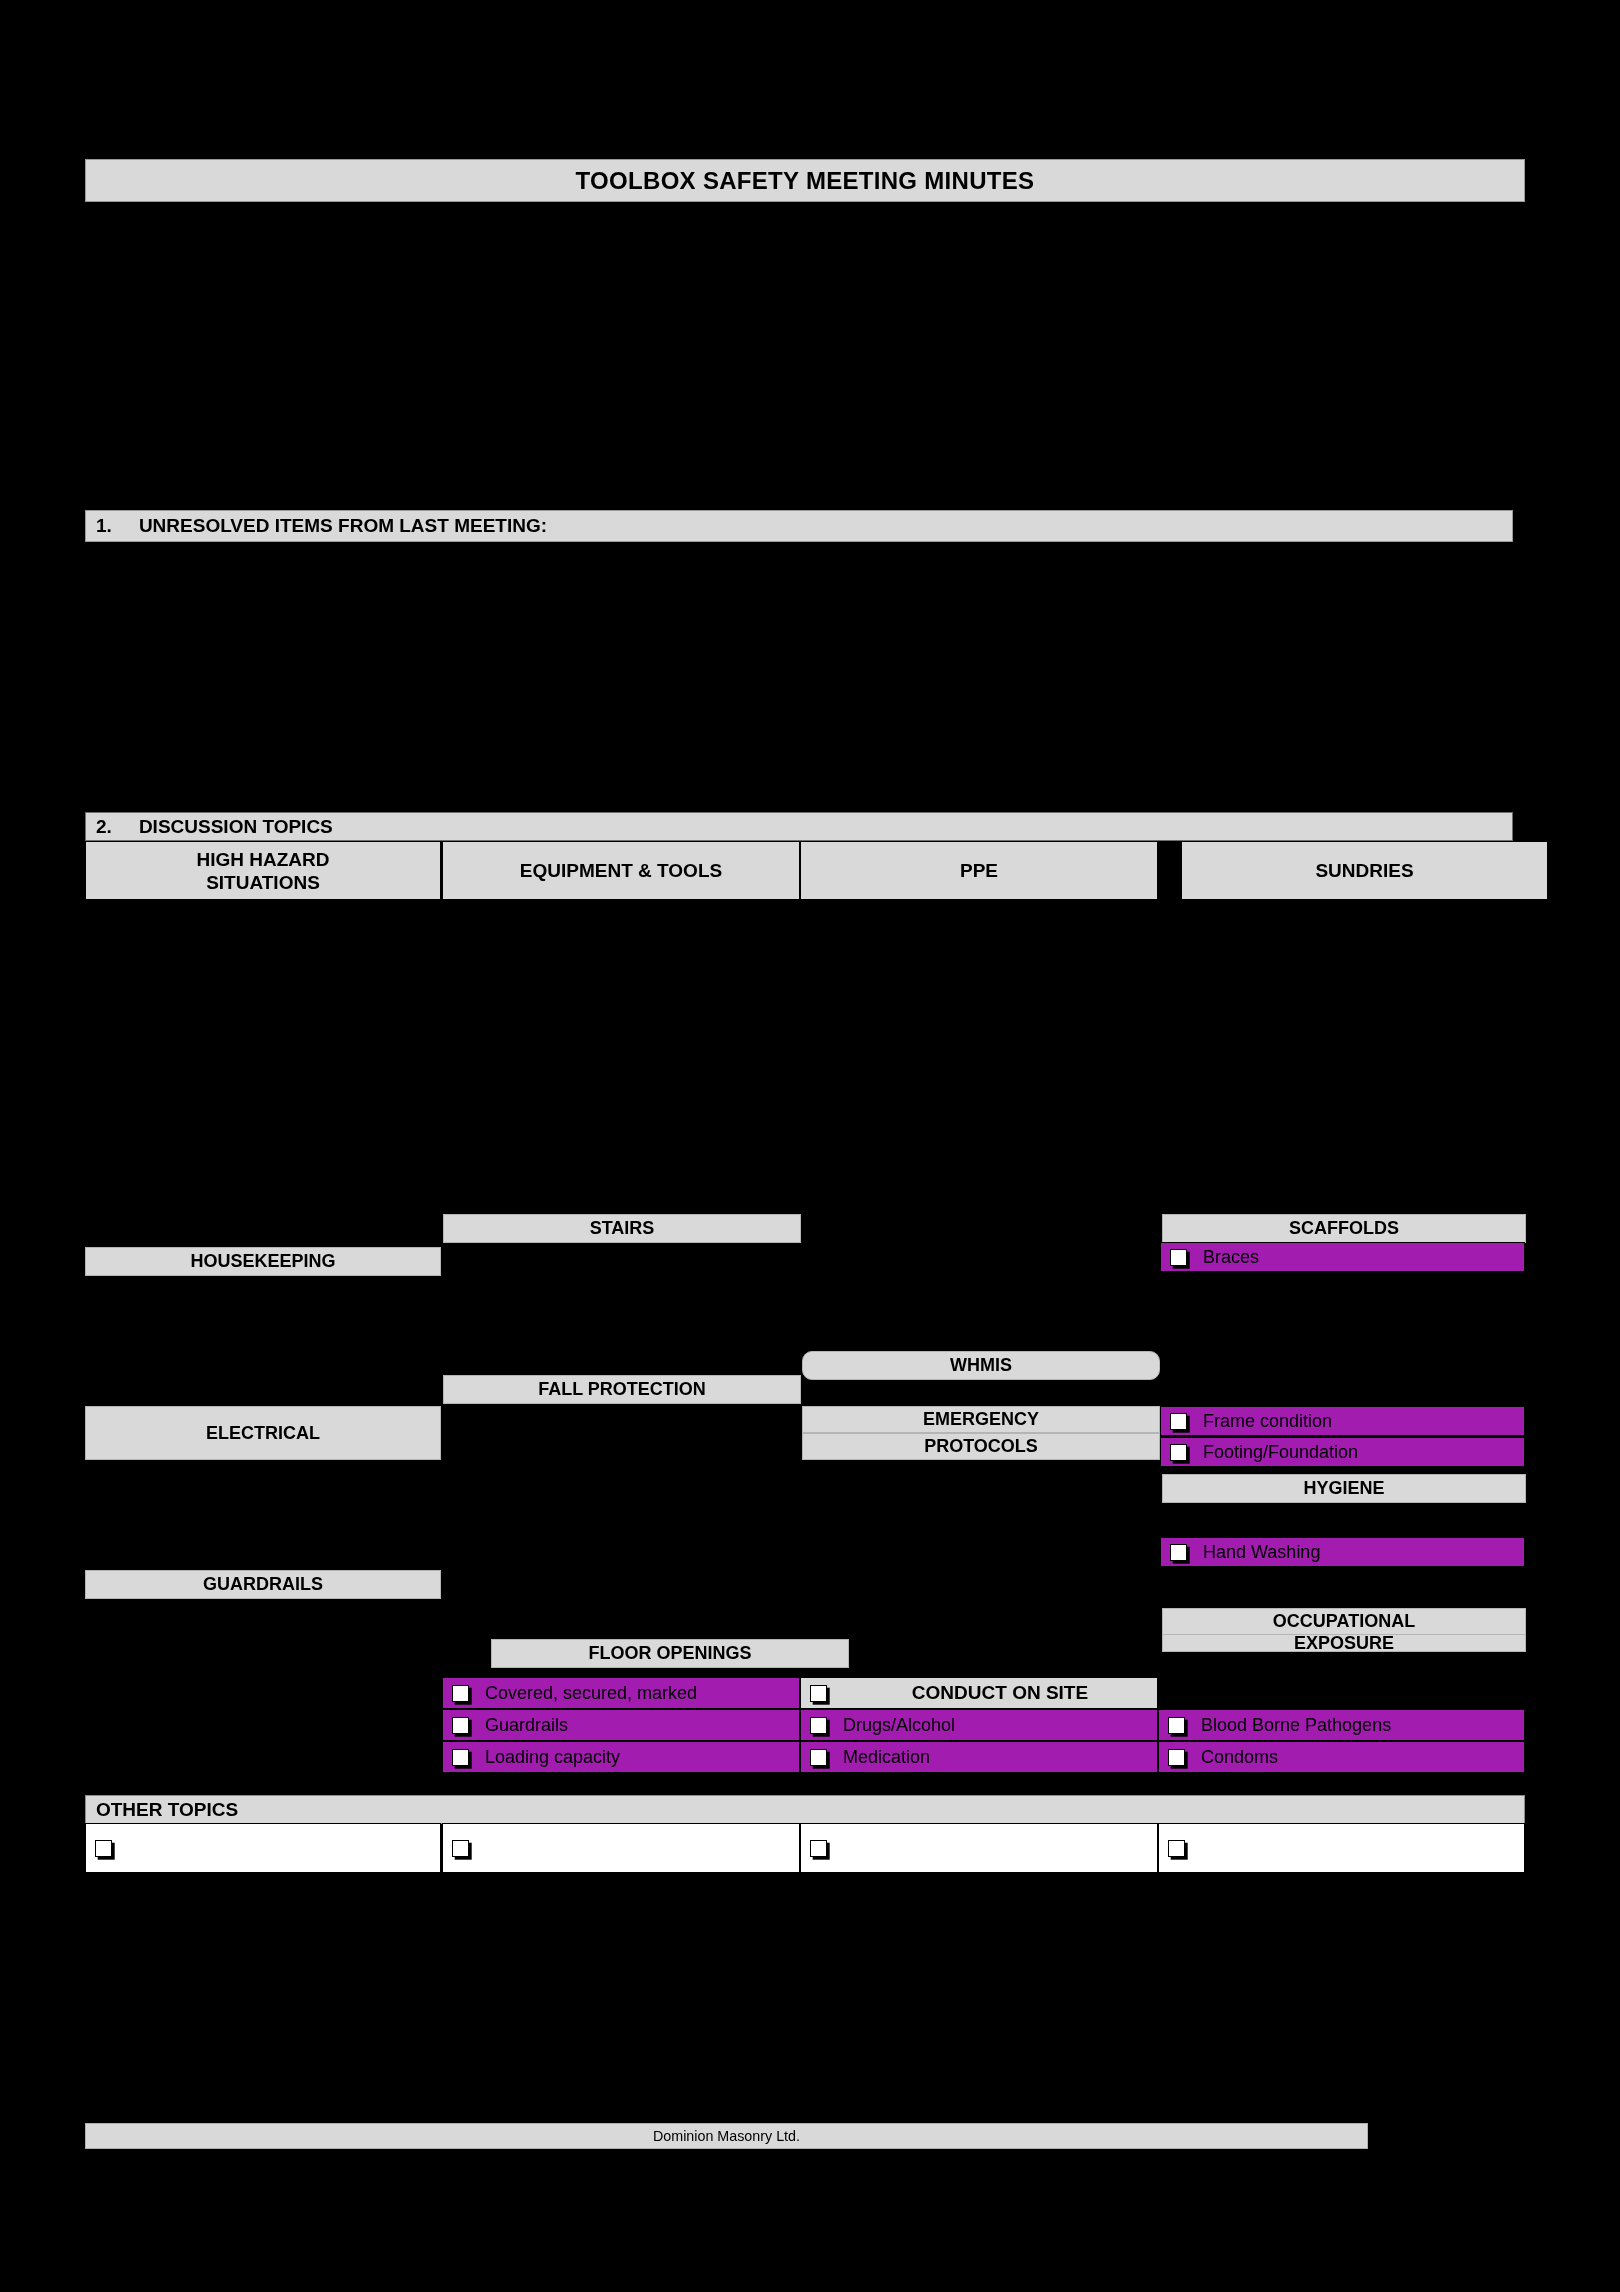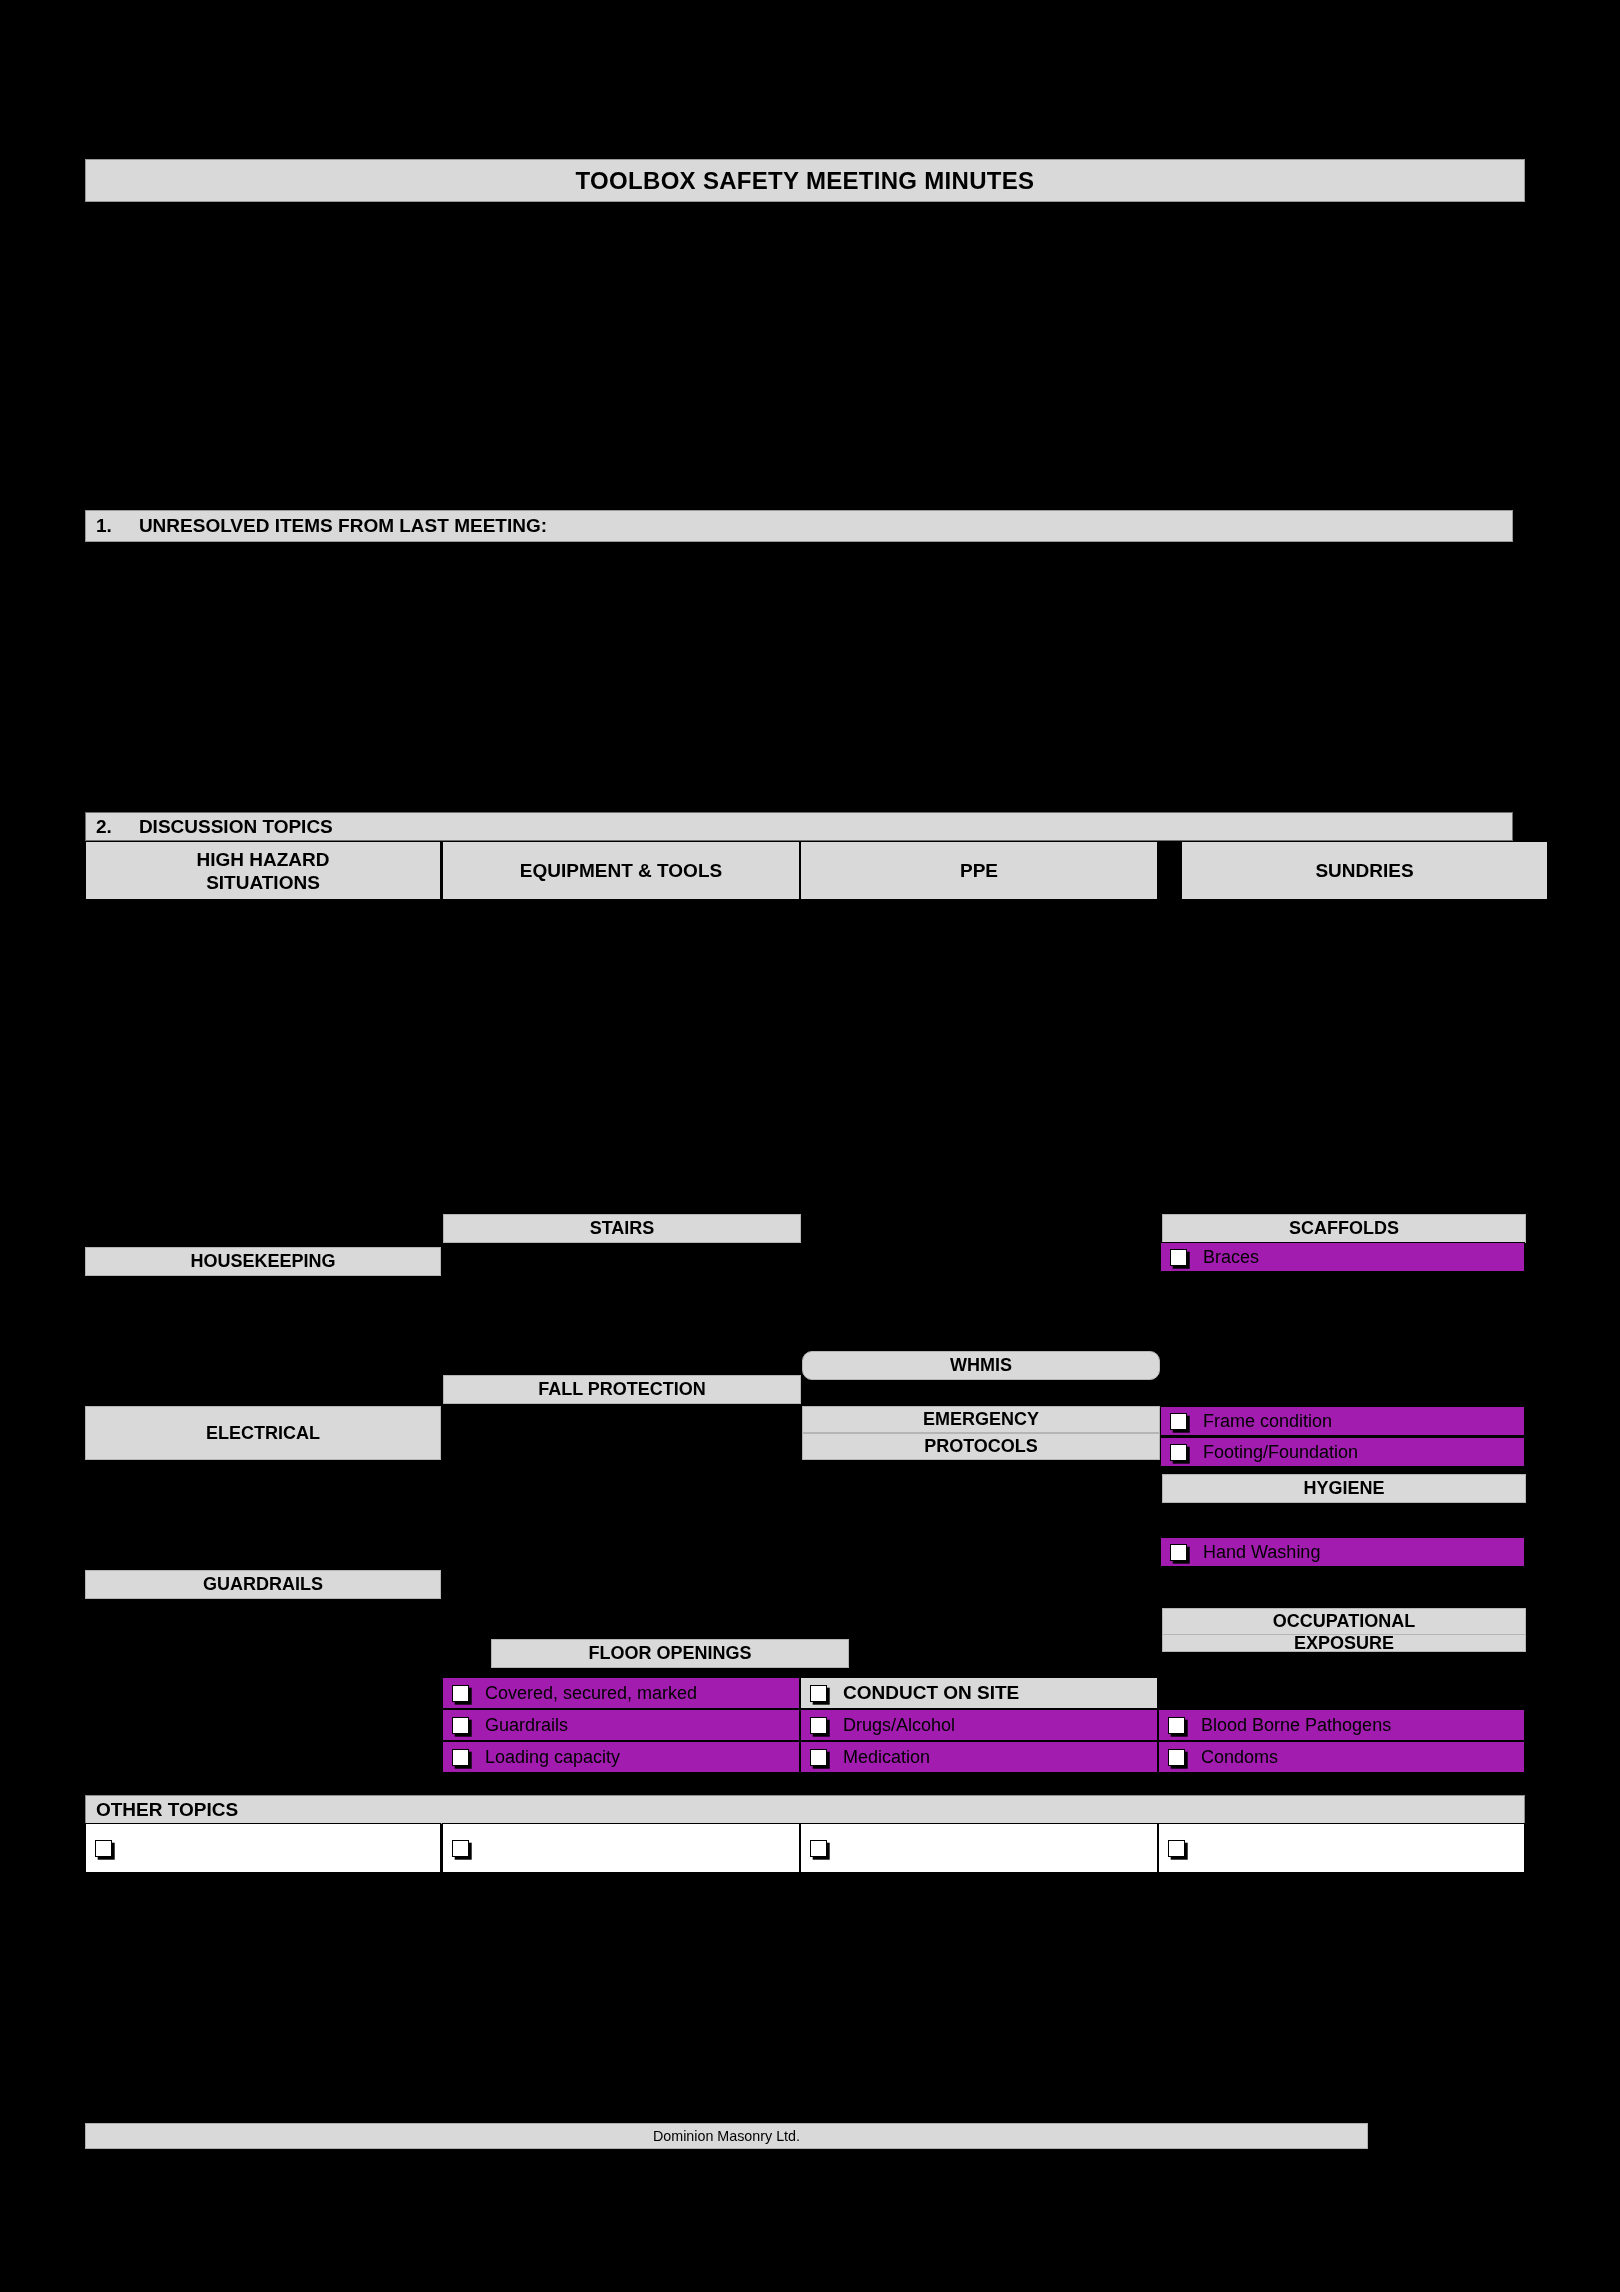--- a/index.html
+++ b/index.html
@@ -116,20 +116,21 @@
     font-size: 18px;
     padding-left: 9px;
   }
   .chk-row.gray-cell {
     background: #d9d9d9;
     font-weight: bold;
     justify-content: flex-start;
   }
   .chk-row.gray-cell .chk-label {
     flex: 1;
+    text-align: center;
     font-size: 19px;
   }
   .chkbox {
     width: 15px;
     height: 15px;
     border: 1.8px solid #000000;
     background: #ffffff;
     box-shadow: 2.7px 2.7px 0 0 #000000;
     margin-right: 16px;
     flex: 0 0 auto;

